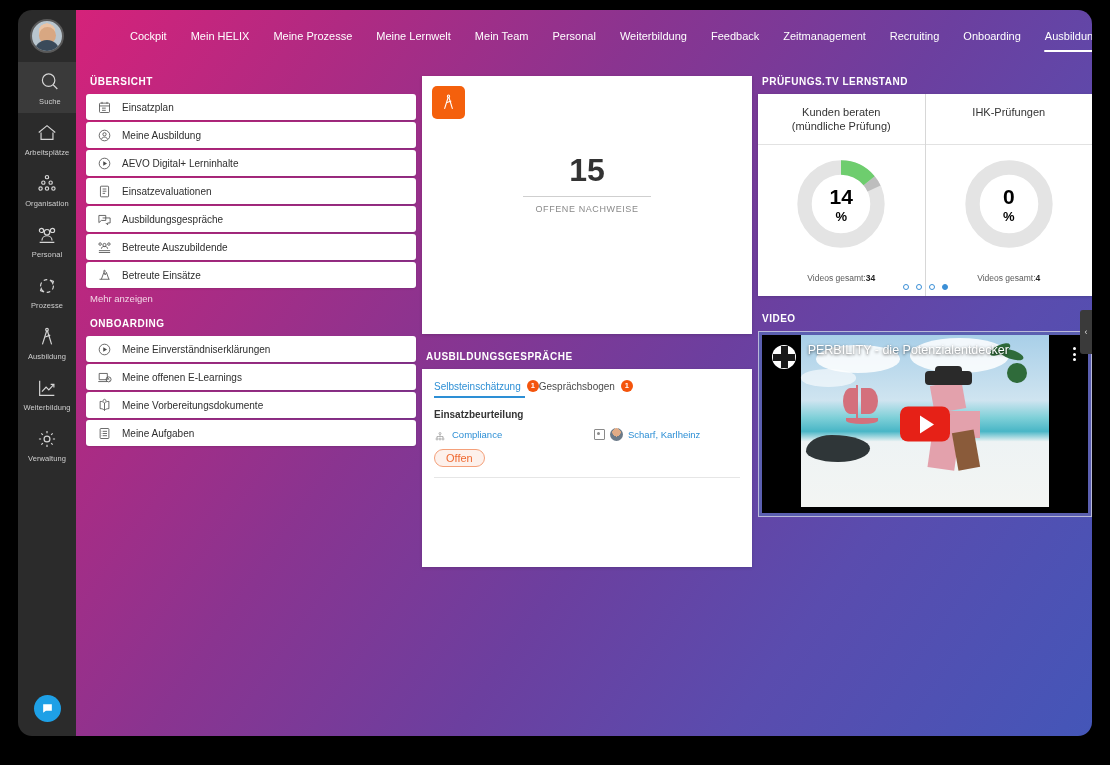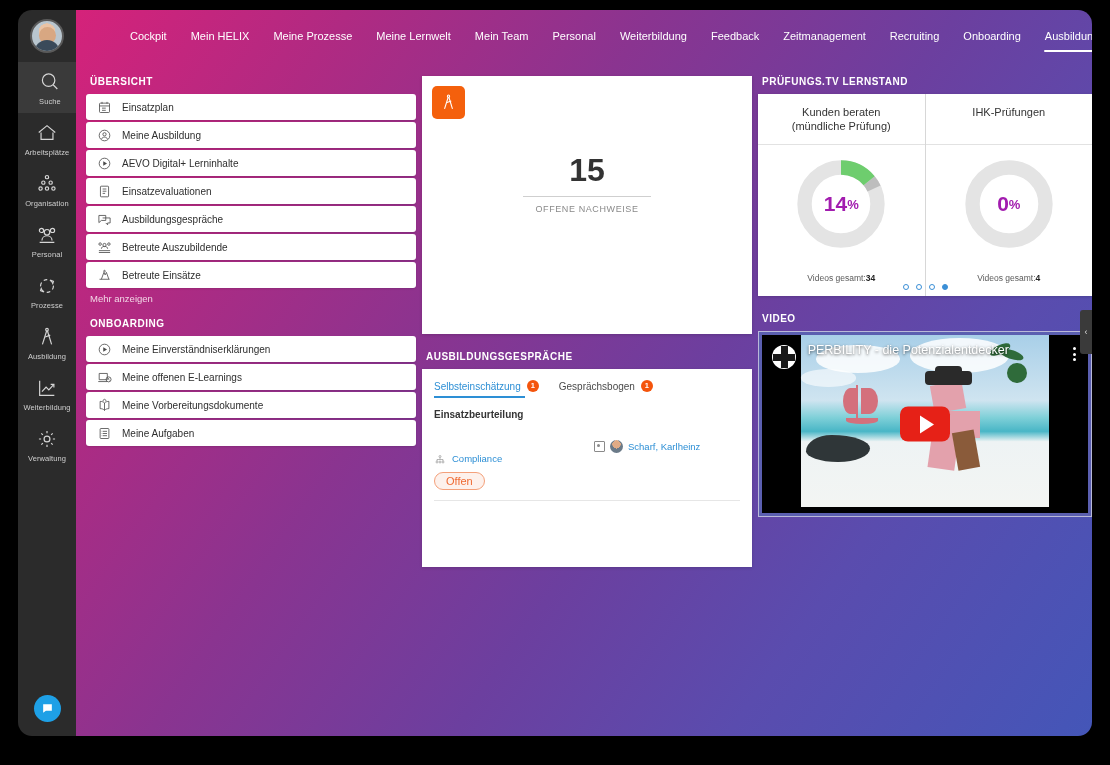--- a/index.html
+++ b/index.html
@@ -146,46 +146,46 @@
   .gauge-pane + .gauge-pane { border-left: 1px solid #d7d7d7; }
   .gauge-title {
     font-size: 11px; color: #333; text-align: center; line-height: 1.25;
     padding: 12px 16px 10px; min-height: 50px;
   }
   .gauge-sep { width: 100%; height: 1px; background: #e2e2e2; }
   .gauge-ring-wrap { position: relative; width: 96px; height: 96px; margin-top: 11px; }
   .gauge-ring-wrap svg { width: 96px; height: 96px; transform: rotate(-90deg); display:block; }
   .gauge-val {
     position: absolute; inset: 0; display: flex; align-items: center; justify-content: center;
-    color: #a21caf; font-weight: bold; font-size: 21px;
+    color: #000000; font-weight: bold; font-size: 21px; flex-direction: column;
   }
   .gauge-val .pct { font-size: 13px; font-weight: bold; }
   .gauge-total { font-size: 8.5px; color: #5a5a5a; position: absolute; bottom: 13px; }
   .gauge-total b { color: #222; }
   #carousel-dots {
     position: absolute; bottom: 6px; left: 0; right: 0;
     display: flex; justify-content: center; gap: 7px;
   }
   .cdot { width: 6px; height: 6px; border-radius: 50%; border: 1px solid #3b8fd6; background: transparent; cursor: pointer; }
   .cdot.on { background: #3b8fd6; }
 
   
   #gespraeche-card { height: 198px; padding: 11px 12px; }
-  #tabs { display: flex; gap: 20px; border-bottom: 0; }
+  #tabs { display: flex; border-bottom: 0; }
   .tab { display: flex; align-items: center; gap: 6px; font-size: 10px; color: #4a4a4a; cursor: pointer; padding-bottom: 6px; position: relative; }
   .tab.active { color: #2d8fd5; }
   .tab.active::after { content:""; position:absolute; left:0; right:14px; bottom:0; height:2px; background:#2d8fd5; }
   .badge {
     min-width: 12px; height: 12px; padding: 0 3px; border-radius: 6px;
     background: #f4540c; color: #fff; font-size: 7.5px; font-weight: bold;
     display: flex; align-items: center; justify-content: center; line-height: 1;
   }
   #entry-title { font-size: 10px; font-weight: bold; color: #333; margin: 11px 0 8px; }
   #entry-row { display: flex; align-items: center; }
-  .entry-left { display: flex; align-items: center; gap: 6px; width: 160px; margin-top: 24px; }
+  .entry-left { display: flex; align-items: center; gap: 6px; width: 160px; }
   .entry-left .mini-icon { width: 12px; height: 12px; }
   .entry-left .mini-icon svg { width: 100%; height: 100%; stroke: #8a8a8a; fill: none; stroke-width: 1.2; }
   .entry-link { font-size: 9.5px; color: #2d8fd5; cursor: pointer; }
   .entry-right { display: flex; align-items: center; gap: 5px; }
   .card-chip { width: 11px; height: 11px; border: 1px solid #8a8a8a; border-radius: 1px; position: relative; }
   .card-chip::after { content:""; position:absolute; left:2px; top:2px; width:3px; height:3px; border-radius:50%; background:#8a8a8a; }
   .person-avatar {
     width: 13px; height: 13px; border-radius: 50%;
     background: radial-gradient(circle at 50% 34%, #e0ab86 0 38%, #6b7a88 39% 100%);
   }

